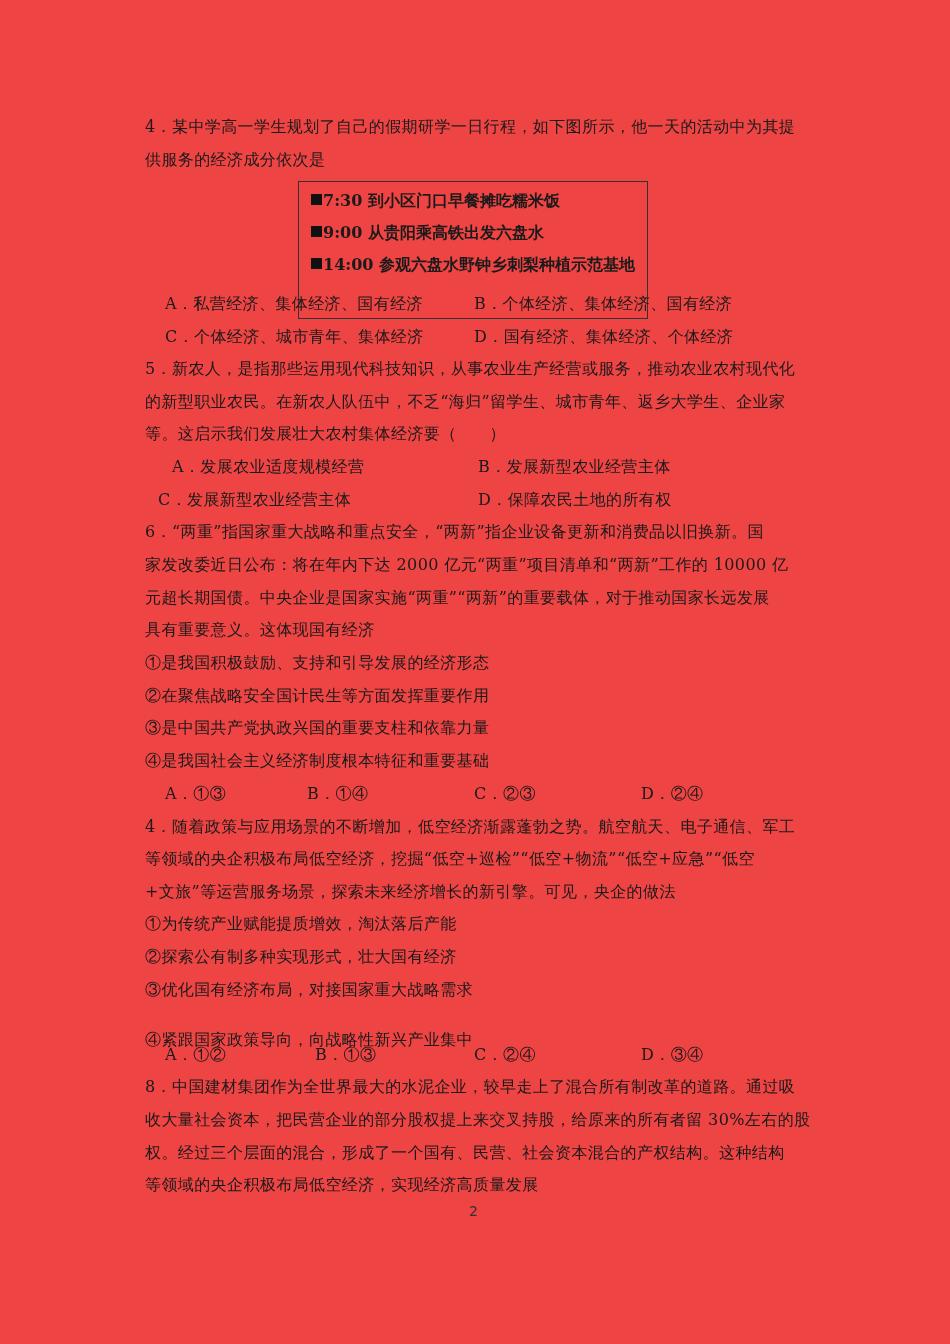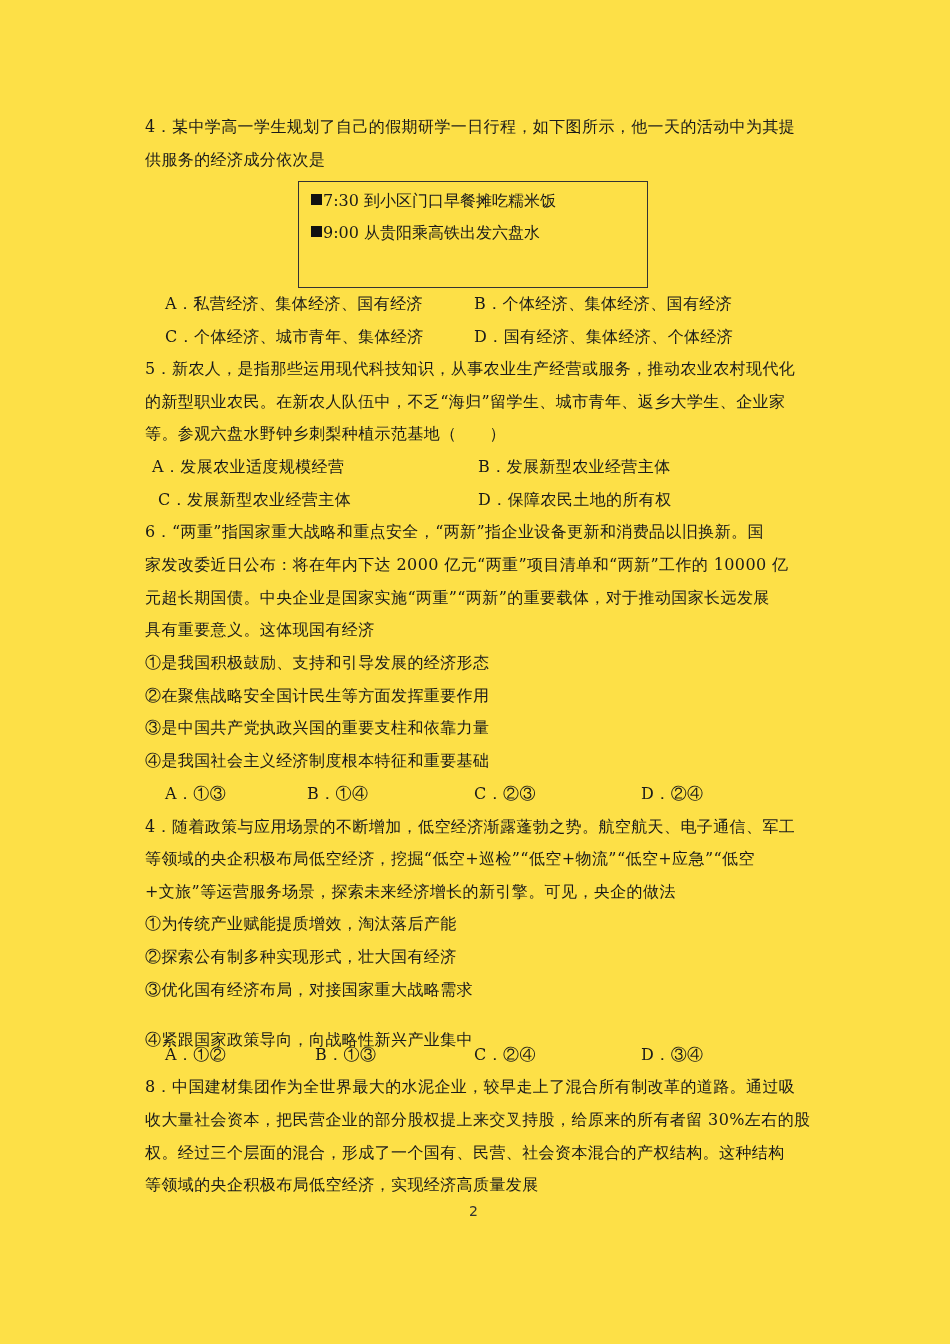--- a/index.html
+++ b/index.html
@@ -1,55 +1,58 @@
 <!DOCTYPE html>
 <html><head>
 <meta charset="utf-8">
 <style>
   html, body { margin: 0; padding: 0; background: #ffffff; }
   body { width: 950px; height: 1344px; position: relative; overflow: hidden;
          font-family: "DejaVu Serif", "Liberation Serif", serif; color: #1a1a1a; }
-  .page { position: absolute; left: 0; top: 0; width: 950px; height: 1344px; background: #fde047; }
+  .page { position: absolute; left: 0; top: 0; width: 950px; height: 1344px; background: #ef4444; }
   .line { position: absolute; left: 145px; font-size: 16px; line-height: 20px; white-space: nowrap; letter-spacing: 0.4px; }
   .opt { position: absolute; font-size: 16px; line-height: 20px; white-space: nowrap; letter-spacing: 0.4px; }
-  .schedule { position: absolute; left: 298px; top: 181px; width: 350px; height: 107px; border: 1.5px solid #333; box-sizing: border-box; }
+  .schedule { position: absolute; left: 298px; top: 181px; width: 350px; height: 138px; border: 1.5px solid #333; box-sizing: border-box; font-weight: bold; }
   .schedule .item { position: absolute; left: 12px; font-size: 16px; line-height: 20px; white-space: nowrap; }
   .schedule .item .sq { display: inline-block; width: 11px; height: 11px; background: #111; margin-right: 1px; vertical-align: 1px; }
   .pagenum { position: absolute; left: 469px; top: 1203px; font-size: 14px; color: #333; font-family: "DejaVu Sans", sans-serif; }
 </style>
 </head>
 <body>
 
 <div class="page">
 
   <div>
     <div class="line" style="top:117px">4．某中学高一学生规划了自己的假期研学一日行程，如下图所示，他一天的活动中为其提</div>
     <div class="line" style="top:150px">供服务的经济成分依次是</div>
 
     <div class="schedule">
       <div class="item" style="top:9px">
         <span class="sq"></span><span>7:30 到小区门口早餐摊吃糯米饭</span>
       </div>
       <div class="item" style="top:41px">
         <span class="sq"></span><span>9:00 从贵阳乘高铁出发六盘水</span>
       </div>
+      <div class="item" style="top:73px">
+        <span class="sq"></span><span>14:00 参观六盘水野钟乡刺梨种植示范基地</span>
+      </div>
     </div>
 
     <div class="opt" style="left:165px; top:294px">A．私营经济、集体经济、国有经济</div>
     <div class="opt" style="left:474px; top:294px">B．个体经济、集体经济、国有经济</div>
     <div class="opt" style="left:165px; top:327px">C．个体经济、城市青年、集体经济</div>
     <div class="opt" style="left:474px; top:327px">D．国有经济、集体经济、个体经济</div>
   </div>
 
   <div>
     <div class="line" style="top:359px">5．新农人，是指那些运用现代科技知识，从事农业生产经营或服务，推动农业农村现代化</div>
     <div class="line" style="top:392px">的新型职业农民。在新农人队伍中，不乏“海归”留学生、城市青年、返乡大学生、企业家</div>
-    <div class="line" style="top:424px">等。参观六盘水野钟乡刺梨种植示范基地（　　）</div>
+    <div class="line" style="top:424px">等。这启示我们发展壮大农村集体经济要（　　）</div>
 
-    <div class="opt" style="left:152px; top:457px">A．发展农业适度规模经营</div>
+    <div class="opt" style="left:172px; top:457px">A．发展农业适度规模经营</div>
     <div class="opt" style="left:478px; top:457px">B．发展新型农业经营主体</div>
     <div class="opt" style="left:158px; top:490px">C．发展新型农业经营主体</div>
     <div class="opt" style="left:478px; top:490px">D．保障农民土地的所有权</div>
   </div>
 
   <div>
     <div class="line" style="top:522px">6．“两重”指国家重大战略和重点安全，“两新”指企业设备更新和消费品以旧换新。国</div>
     <div class="line" style="top:555px">家发改委近日公布：将在年内下达 2000 亿元“两重”项目清单和“两新”工作的 10000 亿</div>
     <div class="line" style="top:588px">元超长期国债。中央企业是国家实施“两重”“两新”的重要载体，对于推动国家长远发展</div>
     <div class="line" style="top:620px">具有重要意义。这体现国有经济</div>

